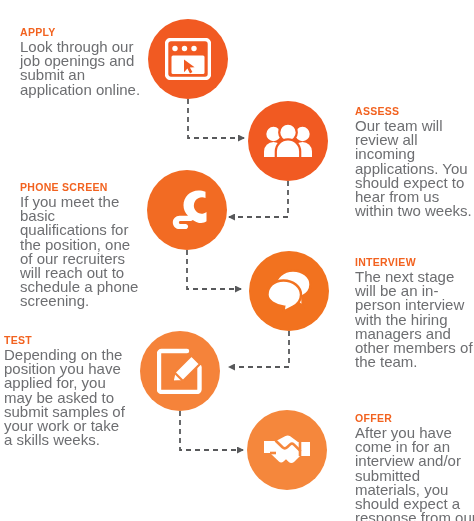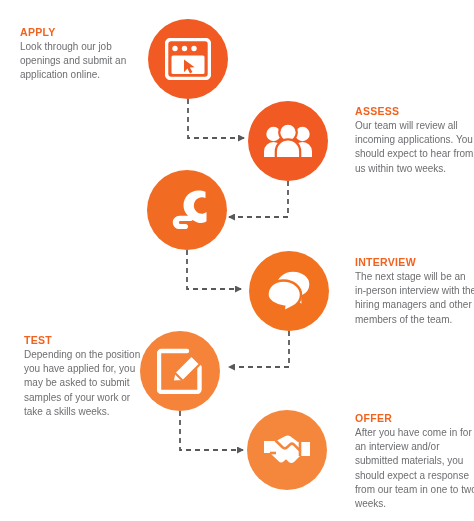--- a/index.html
+++ b/index.html
@@ -49,21 +49,21 @@
   }
   .stage-title {
     font-size: 10.5px;
     font-weight: bold;
     letter-spacing: 0.3px;
     color: #F2621F;
     margin: 0 0 1px 0;
     line-height: 13px;
   }
   .stage-body {
-    font-size: 10px;
+    font-size: 15px;
     line-height: 14.2px;
     color: #6d6e71;
     margin: 0;
   }
 </style>
 </head>
 <body>
 
 <div id="infographic">
 
@@ -132,20 +132,24 @@
     <svg class="stage-icon" width="44" height="44" viewBox="0 0 44 44">
       <path d="M33.5,2.5 C25,2.5 18.5,9 18.5,17.2 C18.5,21.4 20.1,25 23,27.7
                L14.5,27.7 C10.8,27.7 7.8,30.7 7.8,34.4 C7.8,38.1 10.8,41.1 14.5,41.1
                L20.5,41.1 C21.9,41.1 23.1,40 23.1,38.5 C23.1,37.1 21.9,35.9 20.5,35.9
                L15.3,35.9 C14.5,35.9 13.9,35.3 13.9,34.4 C13.9,33.6 14.5,33 15.3,33
                L25.5,33 C26.4,33 27.2,32.6 27.8,31.9 C32.3,35.5 38.1,36 41.5,33.3
                L41.5,23.9 C38.5,26.3 34.6,26.3 31.9,24 C28.6,21.2 27.9,16.4 30.3,12.8
                C32.5,9.4 36.9,8.2 40.5,9.9 L40.5,3.8 C38.3,2.9 35.9,2.5 33.5,2.5 Z" fill="#ffffff"></path>
     </svg>
   </div>
+  <div class="stage-text" style="left:20px; top:181px;">
+    <p class="stage-title">PHONE SCREEN</p>
+    <p class="stage-body">If you meet the basic qualifications for the position, one of our recruiters will reach out to schedule a phone screening.</p>
+  </div>
 
   <div class="stage-circle" style="left:249px; top:251px; width:80px; height:80px; background:#F2721F;">
     <svg class="stage-icon" width="46" height="44" viewBox="0 0 46 44">
       <path d="M27,1.5 C37,1.5 44.5,7.8 44.5,15.5 C44.5,20.6 41.2,25 36.3,27.4
                L36.8,37.5 L28.5,30.4 C28,30.45 27.5,30.5 27,30.5
                C17,30.5 9.5,24.2 9.5,16.5 C9.5,8.8 17,1.5 27,1.5 Z" fill="#ffffff" stroke="#F2721F" stroke-width="2.4"></path>
       <path d="M17.5,11.5 C27.5,11.5 35,18 35,25.8 C35,30.9 31.7,35.4 26.8,37.8
                L17.5,42.5 L18.2,37.6 C8.9,36.4 1.5,31.6 1.5,25.8
                C1.5,18 7.5,11.5 17.5,11.5 Z" fill="#ffffff" stroke="#F2721F" stroke-width="2.4"></path>
     </svg>
@@ -156,21 +160,21 @@
   </div>
 
   <div class="stage-circle" style="left:140px; top:331px; width:80px; height:80px; background:#F5833A;">
     <svg class="stage-icon" width="46" height="46" viewBox="0 0 46 46">
       <path d="M30,3 L4.5,3 a2.5,2.5 0 0 0 -2.5,2.5 L2,41.5 a2.5,2.5 0 0 0 2.5,2.5
                L40,44 a2.5,2.5 0 0 0 2.5,-2.5 L42.5,19" fill="none" stroke="#ffffff" stroke-width="4.4" stroke-linecap="round"></path>
       <path d="M15.5,33.5 L17.5,24.5 L34.5,7.5 L43,16 L26,33 Z" fill="#ffffff" stroke="#F5833A" stroke-width="2.2" stroke-linejoin="round"></path>
       <path d="M17.5,24.5 L26,33" fill="none" stroke="#F5833A" stroke-width="2.2"></path>
     </svg>
   </div>
-  <div class="stage-text" style="left:24px; top:334px;">
+  <div class="stage-text" style="left:4px; top:334px;">
     <p class="stage-title">TEST</p>
     <p class="stage-body">Depending on the position you have applied for, you may be asked to submit samples of your work or take a skills weeks.</p>
   </div>
 
   <div class="stage-circle" style="left:247px; top:410px; width:80px; height:80px; background:#F5873C;">
     <svg class="stage-icon" width="50" height="40" viewBox="0 0 50 40">
       <path d="M2,11 L14,11 L23.5,6 C25,5.2 26.8,5.3 28.2,6.3 L36,12 L48,12
                L48,26 L38,26 L32,32 C30.5,33.4 28.2,33.4 26.8,32 L24,29.3
                L21.5,31.6 C20.2,32.8 18.2,32.8 16.9,31.6 L8,23 L2,23 Z" fill="#ffffff"></path>
       <path d="M14,11 L20.5,17.3 C21.8,18.5 23.8,18.5 25.1,17.3 L28.2,14.4

